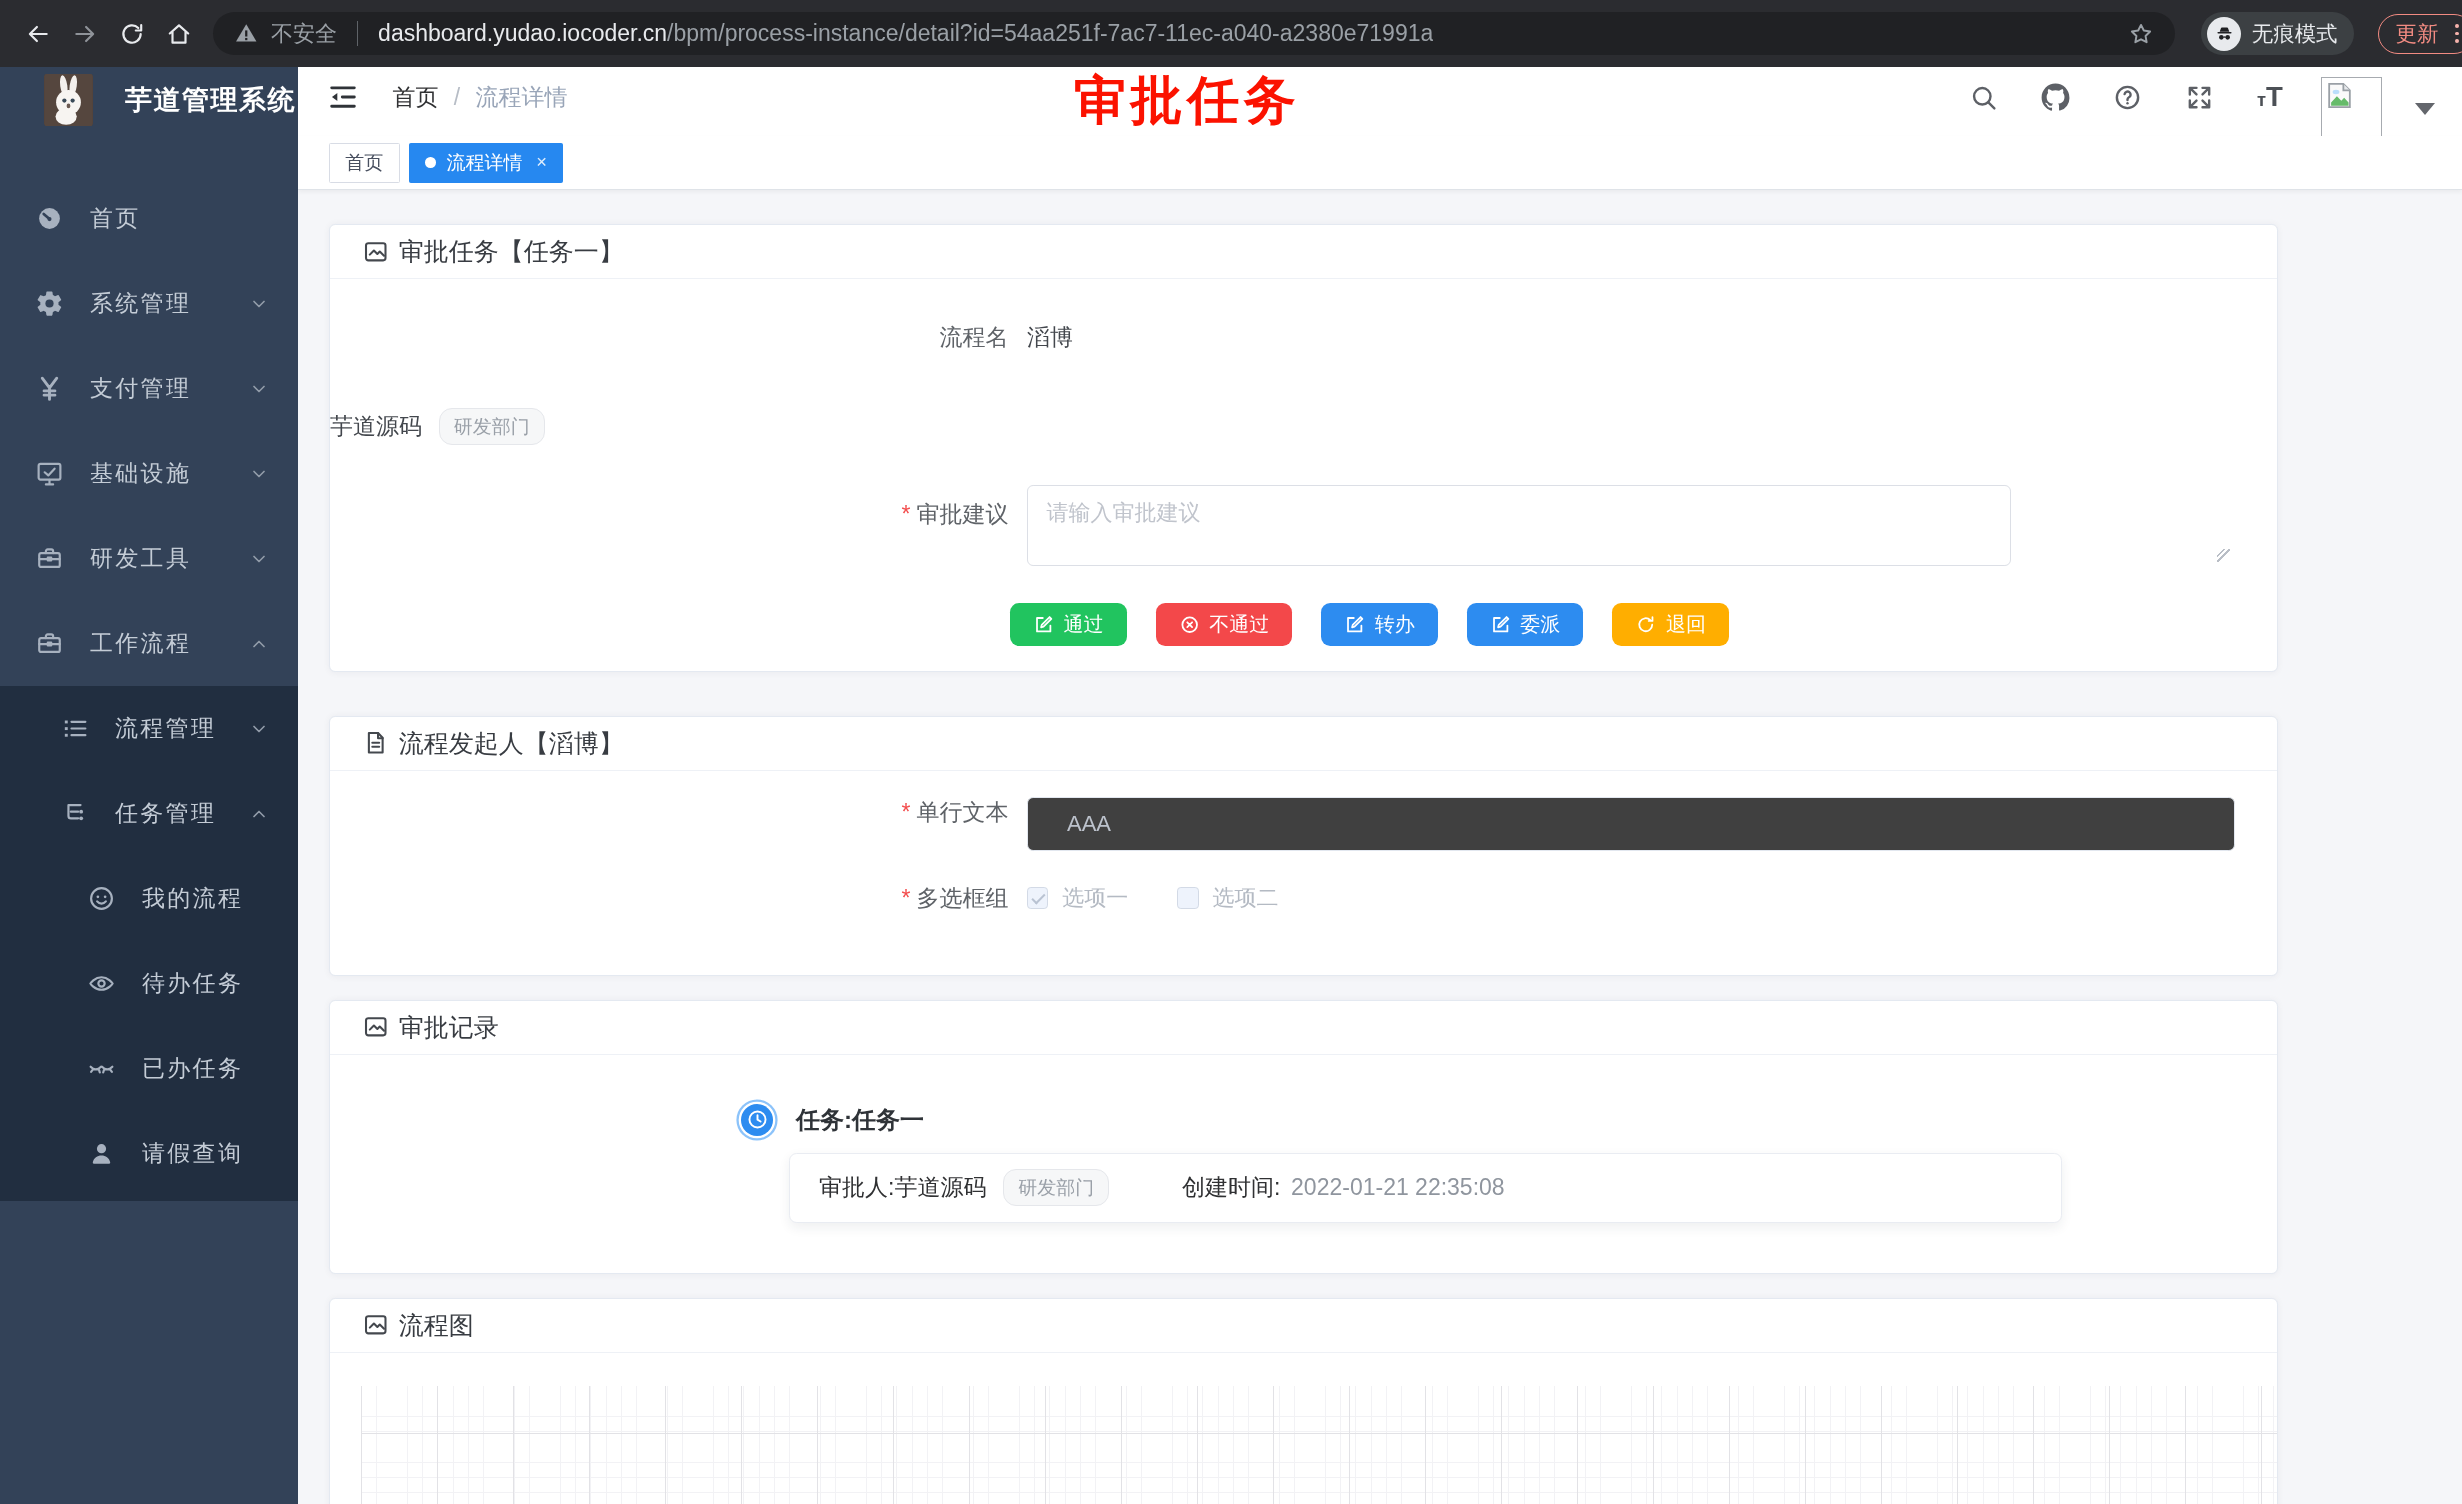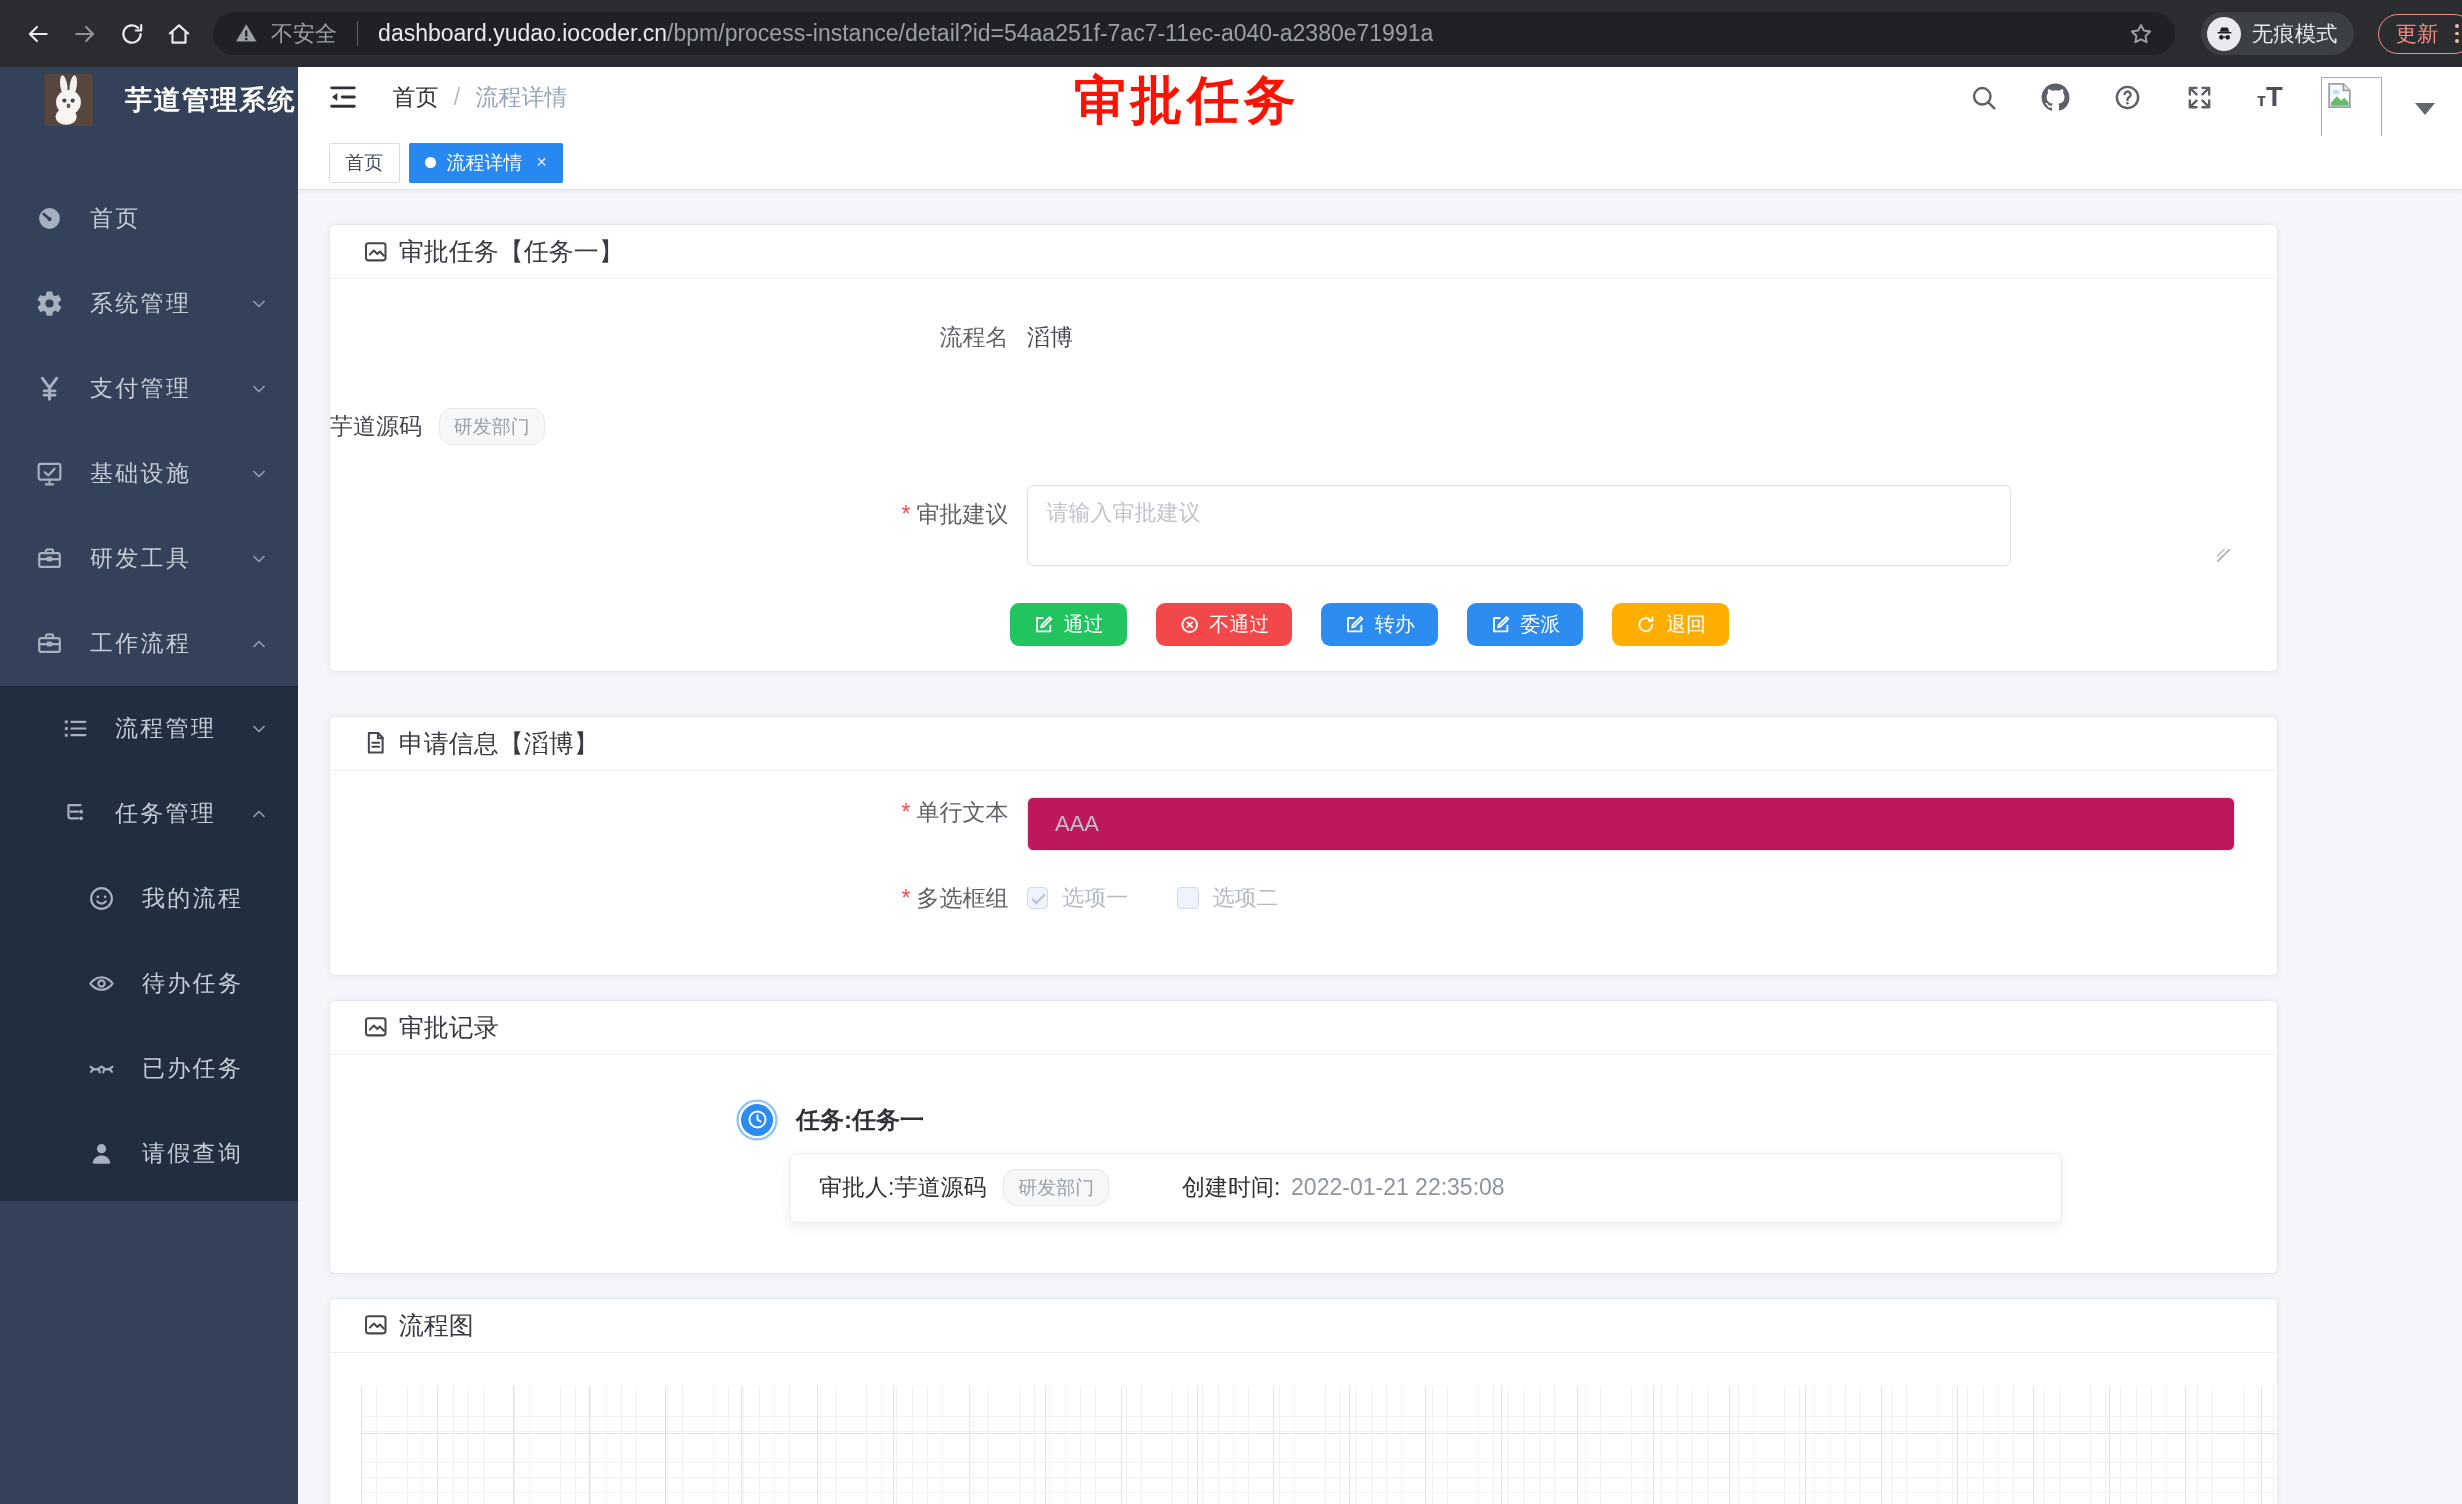--- a/index.html
+++ b/index.html
@@ -83,21 +83,21 @@
   .ta-wrap{position:relative;width:1208px}
   .ta{width:984px;height:81px;border:0.8px solid #dcdfe6;border-radius:6.1px;padding:12.2px 18.4px;font-size:22px;color:#303133;resize:none;font-family:inherit;background:#fff}
   .ta::placeholder{color:#c0c4cc}
   .ta-grip{position:absolute;right:5.4px;bottom:6.9px;width:13px;height:13px;background:linear-gradient(135deg,transparent 0 4.6px,#b9bec6 4.6px 6.1px,transparent 6.1px 8.4px,#b9bec6 8.4px 10px,transparent 10px)}
   .btnrow{margin-left:680px;display:flex;align-items:center;gap:29px}
   .btn{height:43px;border:none;border-radius:9.2px;display:inline-flex;align-items:center;padding:0 23px;color:#fff;font-size:20px;gap:9.2px;cursor:pointer;font-family:inherit}
   .btn svg{width:21.4px;height:21.4px;stroke:#fff;stroke-width:2;fill:none;stroke-linecap:round;stroke-linejoin:round}
   .b-ok{background:#21c45f}.b-no{background:#f3484a}.b-pr{background:#2d8cf0}.b-wa{background:#ffae00}
   .card2{margin-top:44px}
   .card2-body{padding:26px 0 61px}
-  .dinput{width:1208px;height:54px;background:#be185d;border:0.8px solid #e2e7ef;border-radius:6.1px;color:#bcc2cc;font-size:22px;padding:0 27px;font-family:inherit}
+  .dinput{width:1208px;height:54px;background:#404040;border:0.8px solid #e2e7ef;border-radius:6.1px;color:#bcc2cc;font-size:22px;padding:0 39px;font-family:inherit}
   .cbrow{margin-top:32px}
   .cbgroup{display:flex;align-items:center;gap:49px}
   .cbitem{display:flex;align-items:center}
   .cb{width:21.4px;height:21.4px;border:0.8px solid #d3dae6;border-radius:3.8px;background:#eef3fc;position:relative;flex:0 0 auto}
   .cb.checked::after{content:"";position:absolute;left:6.9px;top:2.3px;width:5.4px;height:10.7px;border:solid #b9c3d2;border-width:0 2.3px 2.3px 0;transform:rotate(45deg)}
   .cblbl{font-size:22px;color:#b4bac3;margin-left:13.8px}
   .card3{margin-top:24px}
   .card3-body{padding:49px 0 50px}
   .taskrow{display:flex;align-items:center;margin-left:411px}
   .clock{width:32px;height:32px;border-radius:50%;background:#2d8cf0;box-shadow:0 0 0 2.3px #fff,0 0 0 4.6px #8cc3fa;display:flex;align-items:center;justify-content:center;flex:0 0 auto}
@@ -472,21 +472,21 @@
       </div>
     </div>
   </div>
 
   <div class="card card2">
     <div class="card-h">
       <svg viewBox="0 0 24 24">
           <path d="M6 3.5h8l4 4.2V20.5H6z"></path>
           <path d="M14 3.5V8h4M9 12h6M9 15.5h6"></path>
         </svg>
-      <span>申请信息【滔博】</span>
+      <span>流程发起人【滔博】</span>
     </div>
     <div class="card2-body">
       <div class="frow">
         <span class="flabel req">单行文本</span>
         <input class="dinput" disabled="" value="AAA" style="">
       </div>
       <div class="frow cbrow">
         <span class="flabel req">多选框组</span>
         <span class="cbgroup">
           <span class="cbitem">

